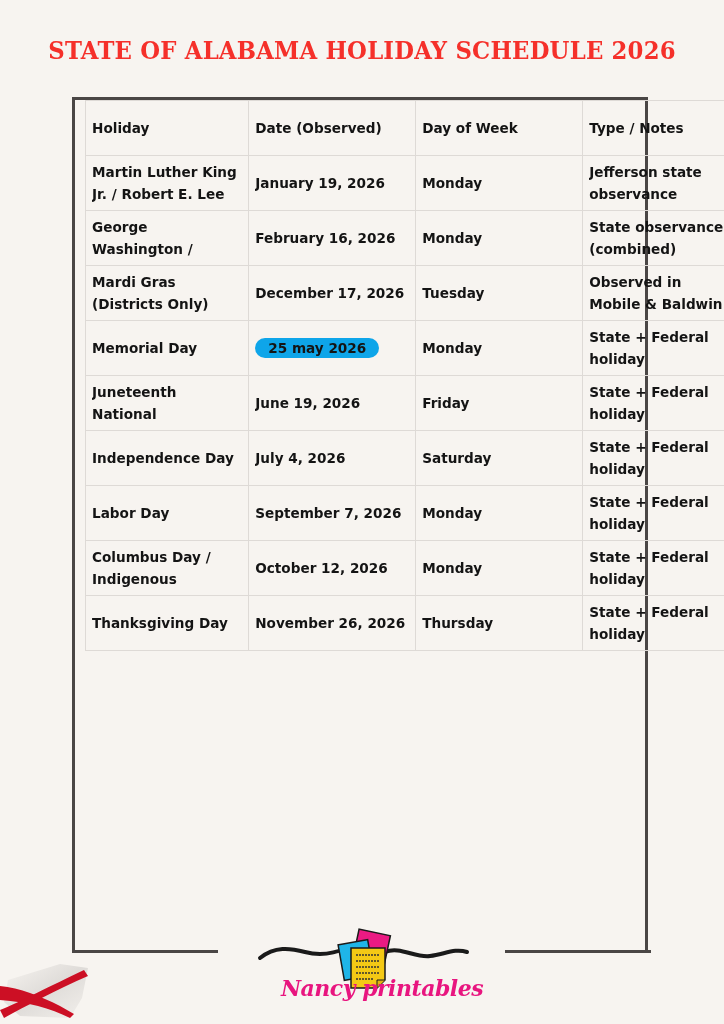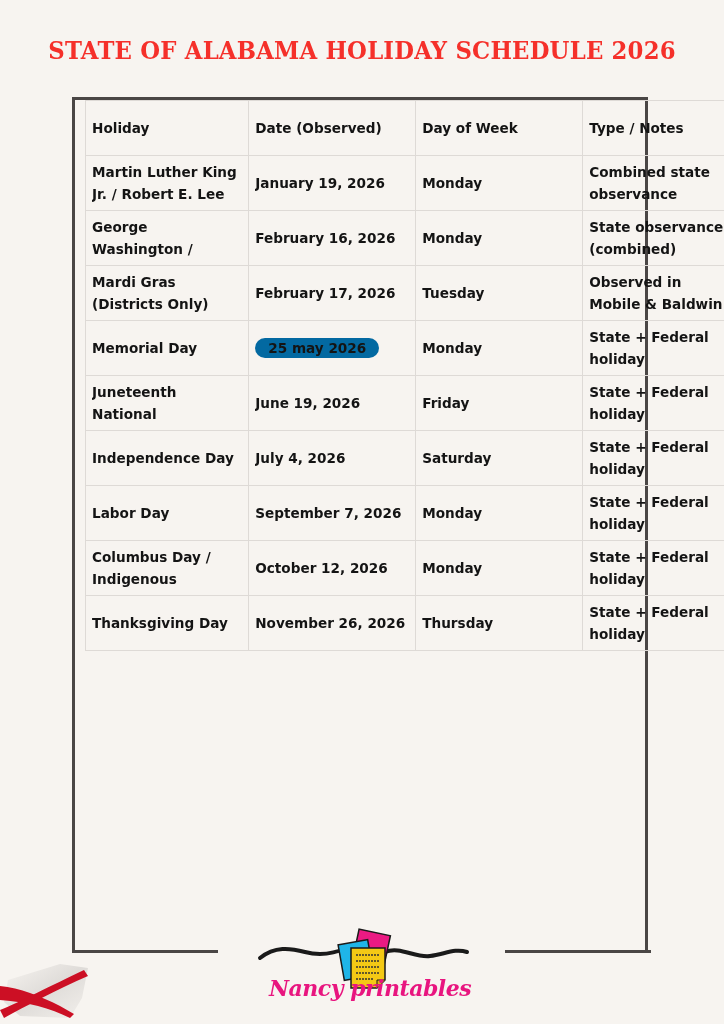--- a/index.html
+++ b/index.html
@@ -44,26 +44,26 @@
       overflow: hidden;
     }
     table.schedule th { height: 54px; font-weight: bold; }
     table.schedule td { height: 54px; }
     .cell-wrap { max-height: 44px; overflow: hidden; }
     .col1 { width: 130px; }
     .col2 { width: 133px; }
     .col3 { width: 133px; }
     .col4 { width: 128px; }
     .pill {
-      display: inline-block; background: #0369a1; border-radius: 12px;
+      display: inline-block; background: #0ea5e9; border-radius: 12px;
       padding: 0 13px; line-height: 20px;
     }
     .logo { position: absolute; left: 255px; top: 928px; width: 225px; height: 90px; }
     .logo-text {
-      position: absolute; left: 244px; top: 975px; width: 252px; text-align: center;
+      position: absolute; left: 256px; top: 975px; width: 252px; text-align: center;
       font-family: "DejaVu Serif", serif; font-style: italic; font-weight: bold;
       font-size: 22px; color: #e8157f; letter-spacing: -0.5px;
     }
     .flag { position: absolute; left: 0; top: 958px; width: 92px; height: 64px; }
   </style>
 </head>
 <body>
 
 <div class="title">STATE OF ALABAMA HOLIDAY SCHEDULE 2026</div>
 
@@ -91,21 +91,21 @@
         <td>
           <div class="cell-wrap"><span>Martin Luther King Jr. / Robert E. Lee Birthday</span></div>
         </td>
         <td>
           <div class="cell-wrap"><span>January 19, 2026</span></div>
         </td>
         <td>
           <div class="cell-wrap"><span>Monday</span></div>
         </td>
         <td>
-          <div class="cell-wrap"><span>Combined state observance</span></div>
+          <div class="cell-wrap"><span>Jefferson state observance</span></div>
         </td>
       </tr>
       <tr>
         <td>
           <div class="cell-wrap"><span>George Washington / Thomas Jefferson Birthday</span></div>
         </td>
         <td>
           <div class="cell-wrap"><span>February 16, 2026</span></div>
         </td>
         <td>
@@ -113,21 +113,21 @@
         </td>
         <td>
           <div class="cell-wrap"><span>State observance (combined)</span></div>
         </td>
       </tr>
       <tr>
         <td>
           <div class="cell-wrap"><span>Mardi Gras (Districts Only)</span></div>
         </td>
         <td>
-          <div class="cell-wrap"><span>February 17, 2026</span></div>
+          <div class="cell-wrap"><span>December 17, 2026</span></div>
         </td>
         <td>
           <div class="cell-wrap"><span>Tuesday</span></div>
         </td>
         <td>
           <div class="cell-wrap"><span>Observed in Mobile &amp; Baldwin Counties</span></div>
         </td>
       </tr>
       <tr>
         <td>

